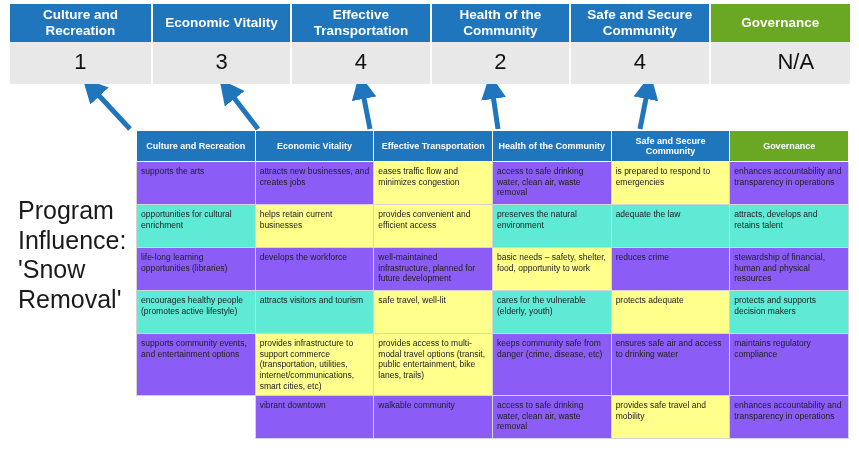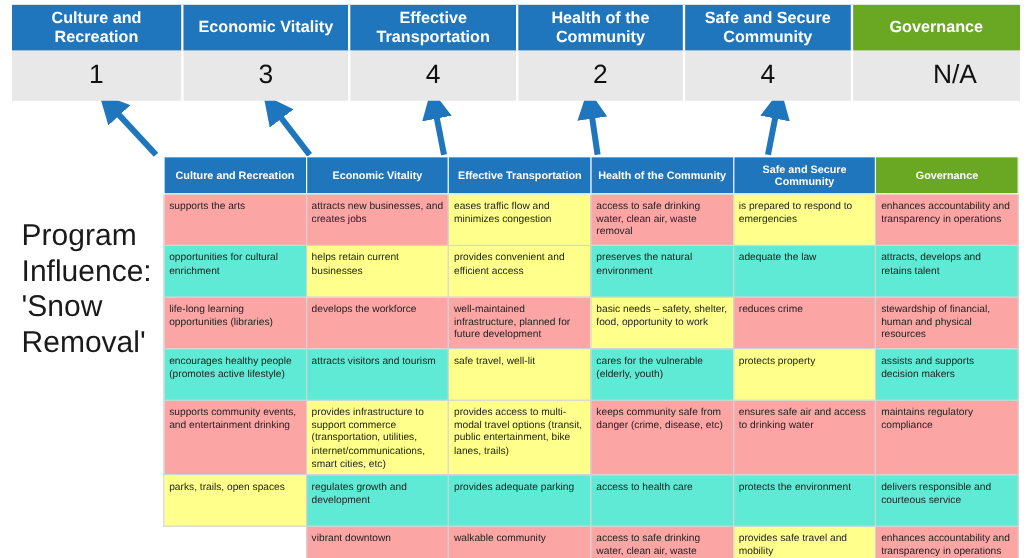--- a/index.html
+++ b/index.html
@@ -79,21 +79,21 @@
     top: 84px;
     width: 859px;
     height: 50px;
     pointer-events: none;
   }
 
   
   #caption {
     position: absolute;
     left: 18px;
-    top: 182px;
+    top: 196px;
     width: 118px;
     font-size: 25px;
     color: #1a1a1a;
     line-height: 1.18;
     font-family: "Liberation Sans", sans-serif;
   }
 
   
   #matrix {
     position: absolute;
@@ -117,21 +117,21 @@
   }
   #matrix th.gov { background: #6aa823; }
   #matrix td {
     font-size: 8.5px;
     color: #222222;
     vertical-align: top;
     padding: 4px 4px;
     border: 1px solid #d4d4d4;
     line-height: 1.25;
     height: 34px;
-    background: #fca5a5;
+    background: #8b5cf6;
   }
   #matrix tr.alt td { background: #5eead4; }
   #matrix td.hl { background: #ffff8c !important; }
   #matrix td.empty { background: #ffffff !important; border: none; }
 </style>
 </head>
 <body>
 
 <div id="top-band">
   <div id="top-header-row">
@@ -201,38 +201,30 @@
         <td>well-maintained infrastructure, planned for future development</td>
         <td class="hl">basic needs – safety, shelter, food, opportunity to work</td>
         <td>reduces crime</td>
         <td>stewardship of financial, human and physical resources</td>
       </tr>
       <tr class="alt">
         <td>encourages healthy people (promotes active lifestyle)</td>
         <td>attracts visitors and tourism</td>
         <td class="hl">safe travel, well-lit</td>
         <td>cares for the vulnerable (elderly, youth)</td>
-        <td class="hl">protects property</td>
-        <td>assists and supports decision makers</td>
-      </tr>
-      <tr>
-        <td>supports community events, and entertainment drinking</td>
+        <td class="hl">protects adequate</td>
+        <td>protects and supports decision makers</td>
+      </tr>
+      <tr>
+        <td>supports community events, and entertainment options</td>
         <td class="hl">provides infrastructure to support commerce (transportation, utilities, internet/communications, smart cities, etc)</td>
         <td class="hl">provides access to multi-modal travel options (transit, public entertainment, bike lanes, trails)</td>
         <td>keeps community safe from danger (crime, disease, etc)</td>
         <td>ensures safe air and access to drinking water</td>
         <td>maintains regulatory compliance</td>
-      </tr>
-      <tr class="alt">
-        <td class="hl">parks, trails, open spaces</td>
-        <td>regulates growth and development</td>
-        <td>provides adequate parking</td>
-        <td>access to health care</td>
-        <td>protects the environment</td>
-        <td>delivers responsible and courteous service</td>
       </tr>
       <tr>
         <td class="empty"></td>
         <td>vibrant downtown</td>
         <td>walkable community</td>
         <td>access to safe drinking water, clean air, waste removal</td>
         <td class="hl">provides safe travel and mobility</td>
         <td>enhances accountability and transparency in operations</td>
       </tr>
     </tbody>

